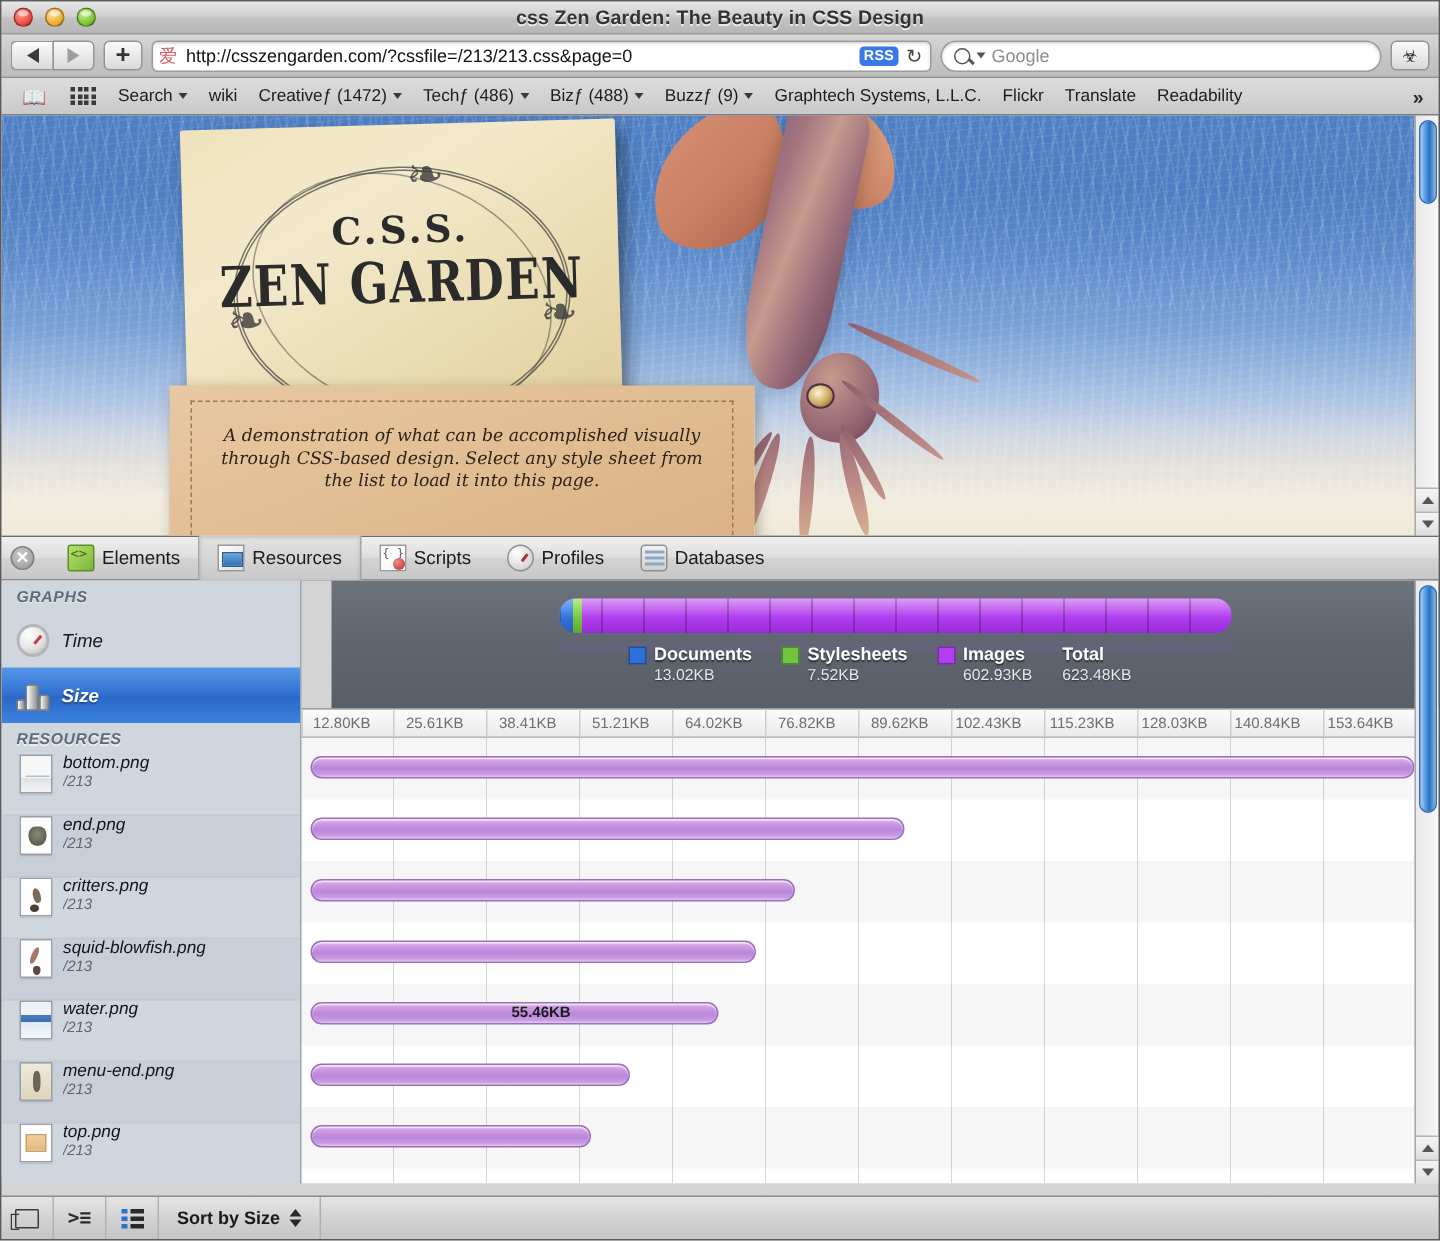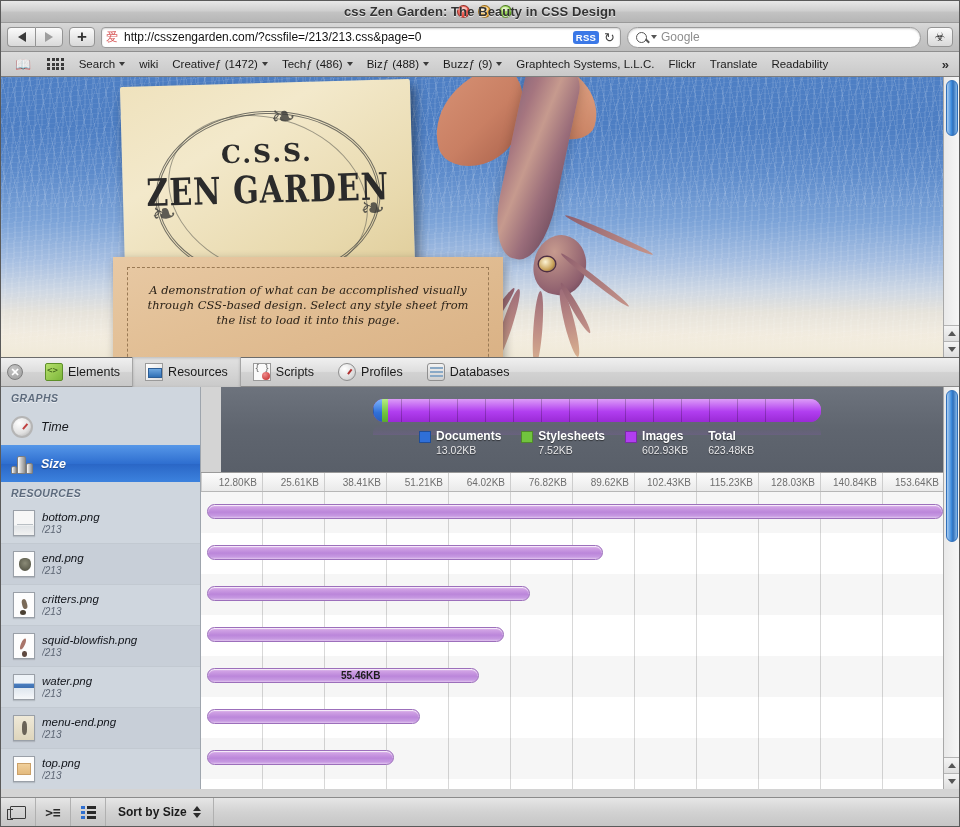--- a/index.html
+++ b/index.html
@@ -14,21 +14,21 @@
     border: 1px solid #5a5a5a;
     overflow: hidden;
   }
 
   
   .titlebar {
     height: 22px; width: 100%;
     background: linear-gradient(to bottom, #e8e8e8 0%, #d0d0d0 45%, #c2c2c2 55%, #b6b6b6 100%);
     border-bottom: 1px solid #9a9a9a;
     position: relative;
-    display: flex; align-items: center; justify-content: center;
+    display: flex; align-items: center;
   }
   .traffic { display: flex; gap: 8px; padding-left: 8px; align-items: center; }
   .tl { width: 13px; height: 13px; border-radius: 50%; position: relative;
         border: 1px solid rgba(0,0,0,.35); }
   .tl::after { content:""; position:absolute; left:2px; top:1px; width:7px; height:4px;
         border-radius:50%; background: rgba(255,255,255,.55); }
   .tl.red { background: radial-gradient(circle at 35% 30%, #ff9a8f, #e8443a 70%, #b02820); }
   .tl.yellow { background: radial-gradient(circle at 35% 30%, #ffdf9a, #f0a828 70%, #c07c10); }
   .tl.green { background: radial-gradient(circle at 35% 30%, #ccf08e, #72c02c 70%, #4a8c16); }
   .win-title {
@@ -336,21 +336,21 @@
   .sb-icon-weights { width:22px;height:22px;flex:0 0 22px;position:relative;}
   .sb-icon-weights i {
     position:absolute; bottom:1px; background: linear-gradient(to right,#fbfbfb,#c2c2c2 50%,#8e8e8e);
     border:1px solid #7d7d7d; border-radius:2px 2px 1px 1px;
   }
   .sb-icon-weights i:nth-child(1){ left:0; width:6px; height:8px;}
   .sb-icon-weights i:nth-child(2){ left:6px; width:9px; height:18px;}
   .sb-icon-weights i:nth-child(3){ left:15px; width:7px; height:11px;}
 
   .res-row {
-    height: 41px; display:flex; align-items:center; gap:7px; padding-left:12px;
+    height: 41px; display:flex; align-items:flex-start; gap:7px; padding-left:12px;
     border-bottom: 1px solid #c2c9d1;
   }
   .res-row:nth-child(even) { background: #c8cfd8; }
   .res-thumb {
     width:22px; height:26px; flex:0 0 22px;
     background:#fdfdfd; border:1px solid #9aa0a8;
     box-shadow: 0 1px 1px rgba(0,0,0,.12);
     position:relative; overflow:hidden;
   }
   .res-meta { display:flex; flex-direction:column; line-height:1.15; overflow:hidden; }
@@ -414,21 +414,21 @@
   .lg-label { font-size:12px; color:#fff; font-weight:bold; text-shadow:0 1px 1px rgba(0,0,0,.5); }
   .lg-val { font-size:10.5px; color:#e8e8ea; text-shadow:0 1px 1px rgba(0,0,0,.5); }
 
   .ruler {
     height: 20px; width:100%; display:flex;
     background: linear-gradient(to bottom,#fcfcfc,#eaeaea);
     border-top: 1px solid #9a9a9a; border-bottom:1px solid #b6b6b6;
   }
   .ruler .tick {
     flex: 0 0 62px; border-right: 1px solid #cdcdcd;
-    font-size: 10px; color:#6e6e6e; text-align:right; padding-right:5px; line-height:19px;
+    font-size: 10px; color:#6e6e6e; text-align:right; padding-right:15px; line-height:19px;
   }
   .ruler .tick:first-child { border-left: 1px solid #cdcdcd; }
 
   .bars { position:absolute; left:0; right:16px; top:105px; bottom:0; background:#fff; overflow:hidden; }
   .bars .gridlines {
     position:absolute; inset:0;
     background-image: repeating-linear-gradient(to right, transparent 0 61px, #d8d8d8 61px 62px);
     background-position: 0 0;
   }
   .bar-row { height: 41px; position:relative; }

